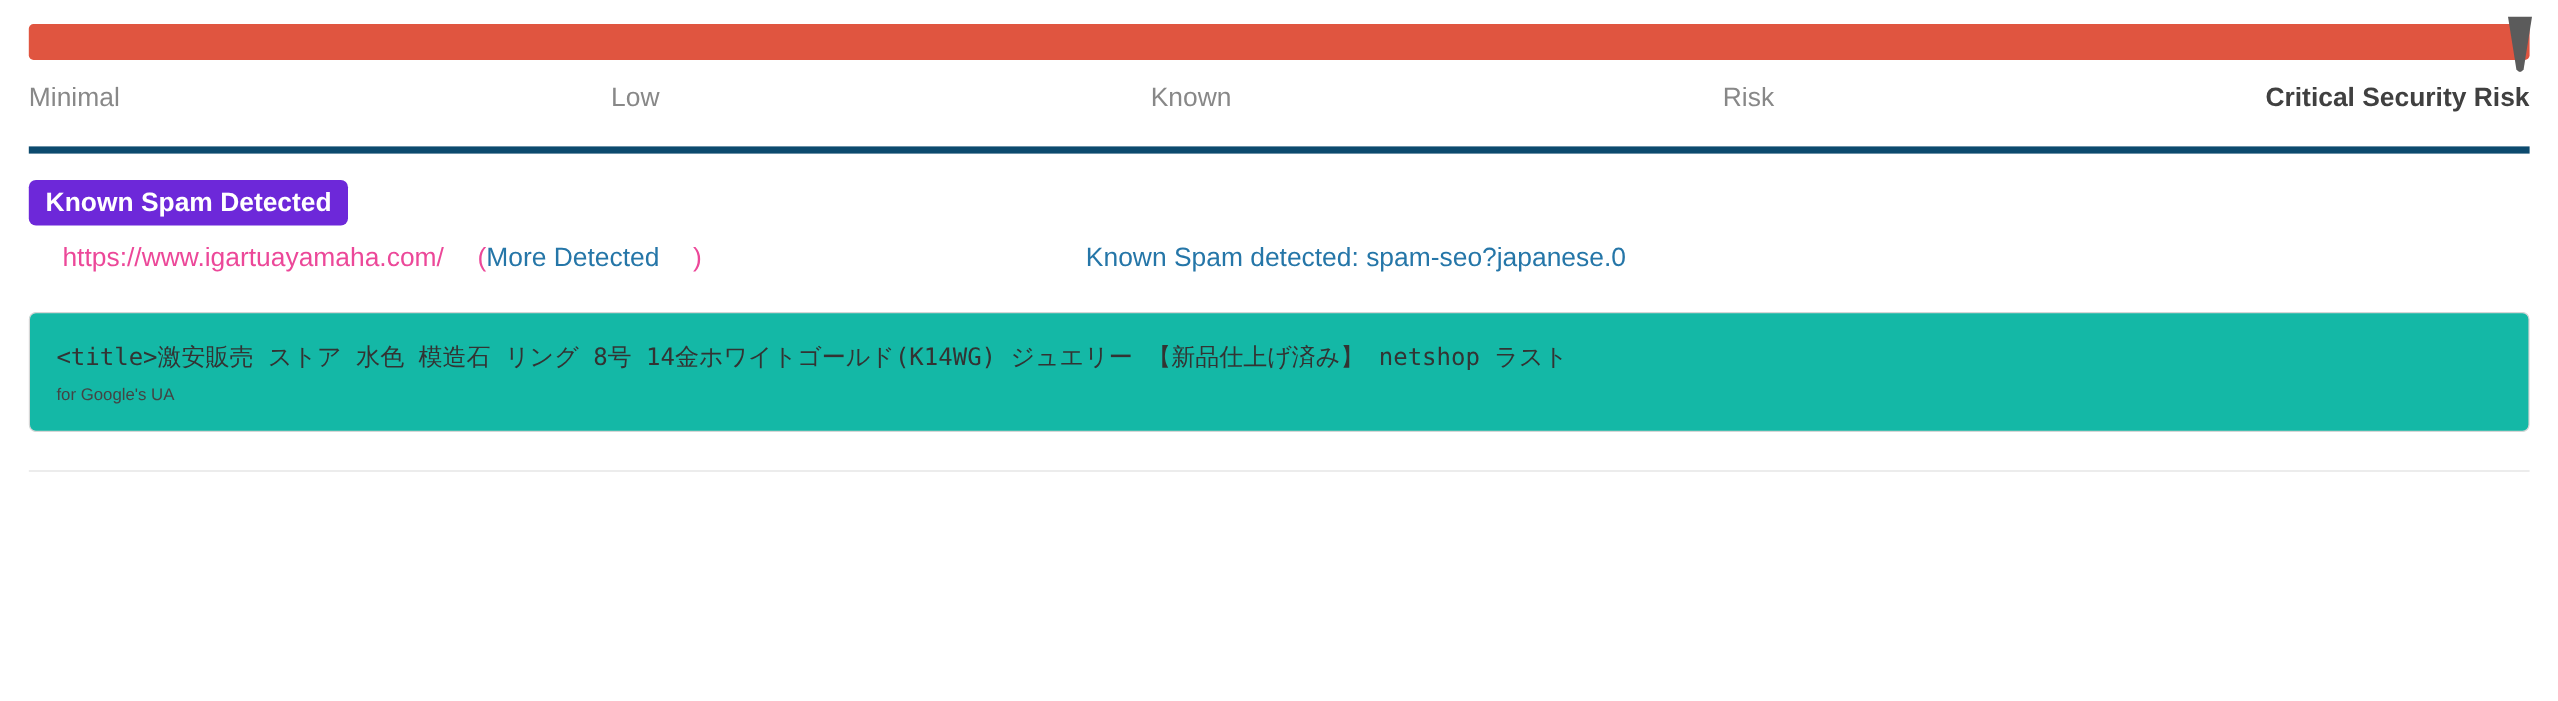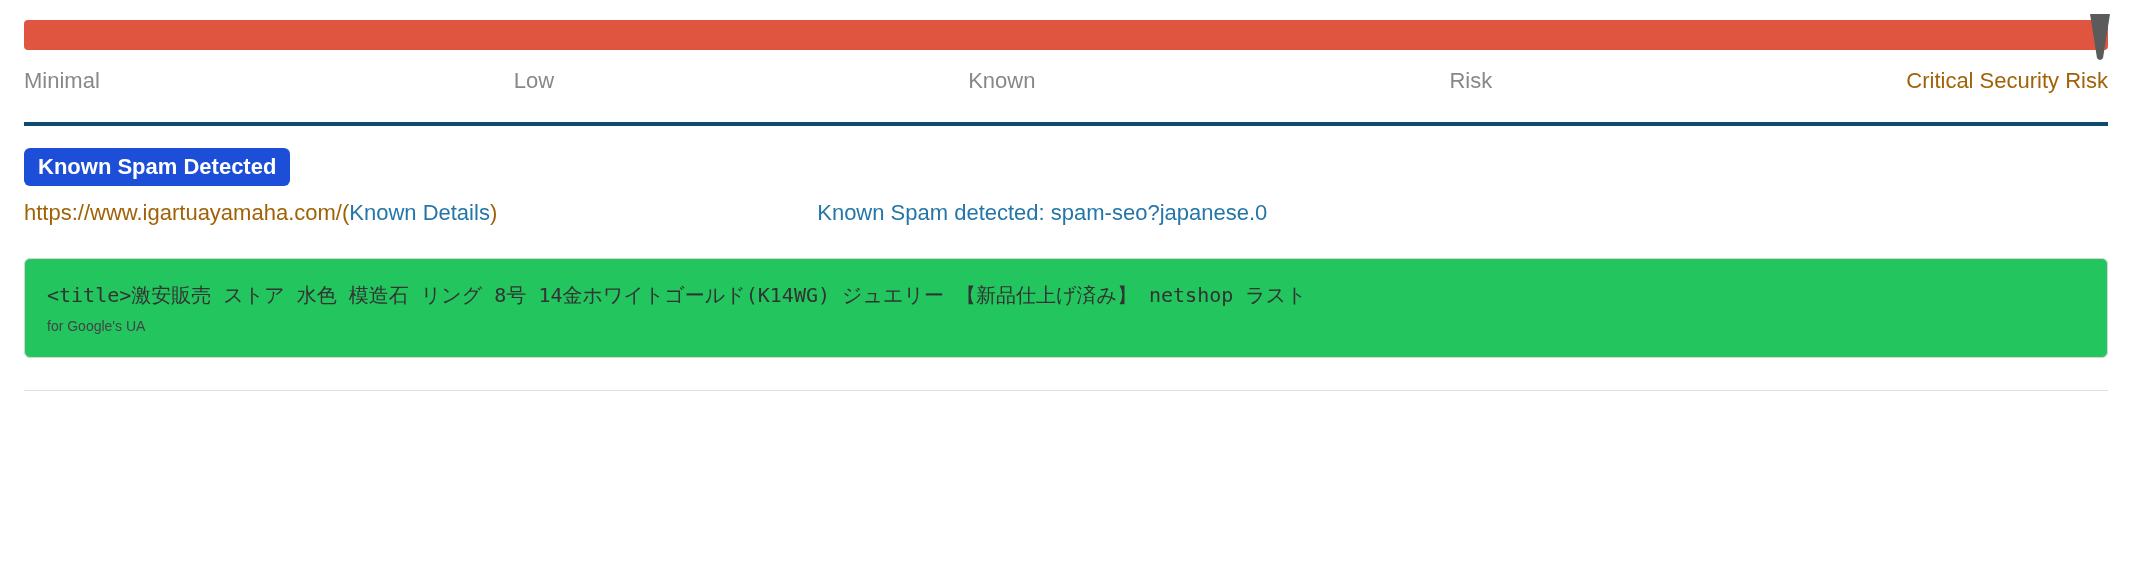--- a/index.html
+++ b/index.html
@@ -31,64 +31,65 @@
     .risk-indicator svg {
       width: 28px;
       height: 50px;
     }
     .risk-labels {
       display: flex;
       justify-content: space-between;
       font-size: 22px;
       color: #888;
       padding-bottom: 28px;
-      border-bottom: 4px solid #0c4a6e;
+      border-bottom: 6px solid #0c4a6e;
       margin-bottom: 22px;
     }
     .risk-label {
       color: #888;
     }
     .risk-label.active {
-      color: #a16207;
-      font-weight: 400;
+      color: #404040;
+      font-weight: 700;
     }
     .badge {
       display: inline-block;
-      background: #1d4ed8;
+      background: #6d28d9;
       color: #ffffff;
       font-weight: 700;
       font-size: 22px;
       padding: 6px 14px;
       border-radius: 6px;
       margin-bottom: 14px;
     }
     .details-row {
       display: flex;
       align-items: baseline;
       font-size: 22px;
       margin-bottom: 22px;
     }
     .url-part {
-      color: #a16207;
+      color: #ec4899;
+      margin-left: 28px;
     }
     .link {
       color: #2576a8;
       cursor: pointer;
     }
     .link.underline {
     }
     .details-spacer {
       flex: 0 0 auto;
       width: 320px;
     }
     .code-box {
       border: 1px solid #d6d6d6;
       border-radius: 6px;
       padding: 20px 22px;
-      background: #22c55e;
+      background: #14b8a6;
       font-size: 20px;
       line-height: 1.6;
       margin-bottom: 32px;
       margin-top: 32px;
     }
     .code-line {
       font-family: ui-monospace, SFMono-Regular, "SF Mono", Menlo, Consolas, monospace;
       color: #333;
       white-space: pre-wrap;
       word-break: break-word;
@@ -124,21 +125,21 @@
   <span class="risk-label">Known</span>
   <span class="risk-label">Risk</span>
   <span class="risk-label active">Critical Security Risk</span>
 </div>
 
 <div class="badge">Known Spam Detected</div>
 
 <div class="details-row">
   <span class="url-part">https://www.igartuayamaha.com/</span>
   <span class="url-part"> (</span>
-  <span class="link">Known Details</span>
+  <span class="link">More Detected</span>
   <span class="url-part">)</span>
   <span class="details-spacer"></span>
   <span class="link underline">Known Spam detected: spam-seo?japanese.0</span>
 </div>
 
 <div class="code-box">
   <div class="code-line">&lt;title&gt;激安販売 ストア 水色 模造石 リング 8号 14金ホワイトゴールド(K14WG) ジュエリー 【新品仕上げ済み】 netshop ラスト</div>
   <div class="code-note">for Google's UA</div>
 </div>
 

